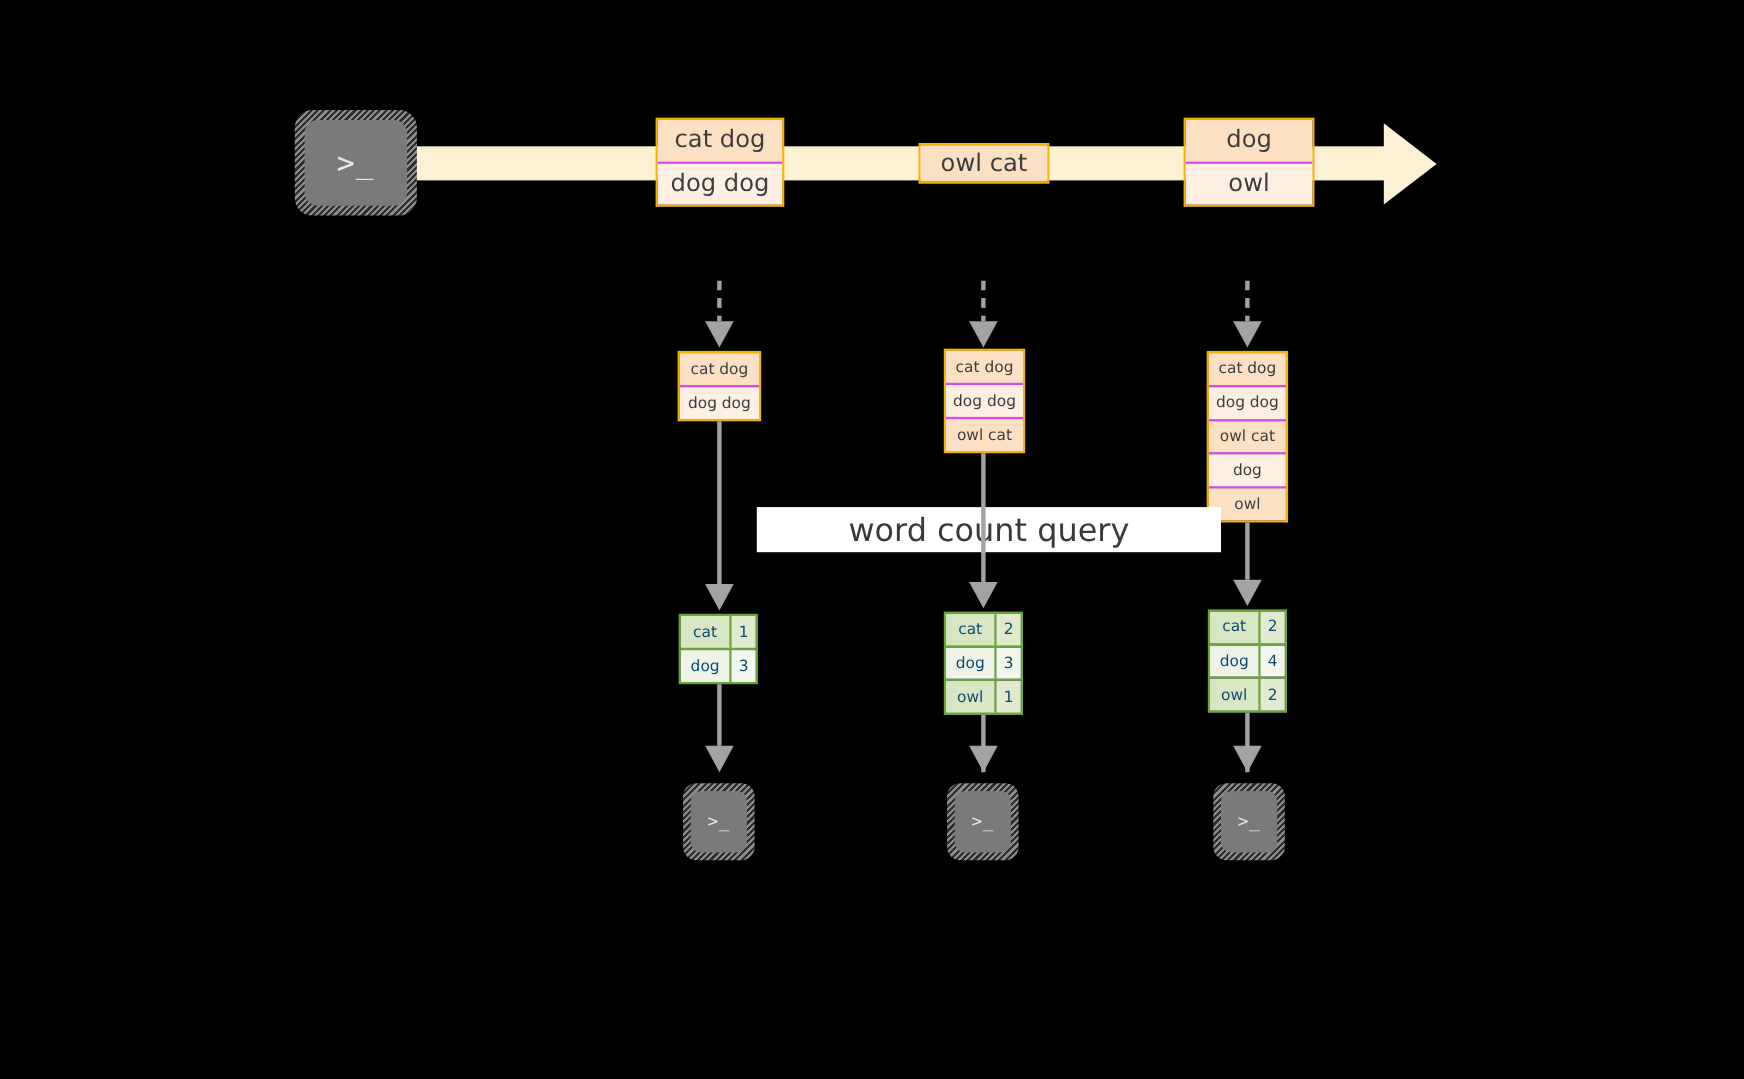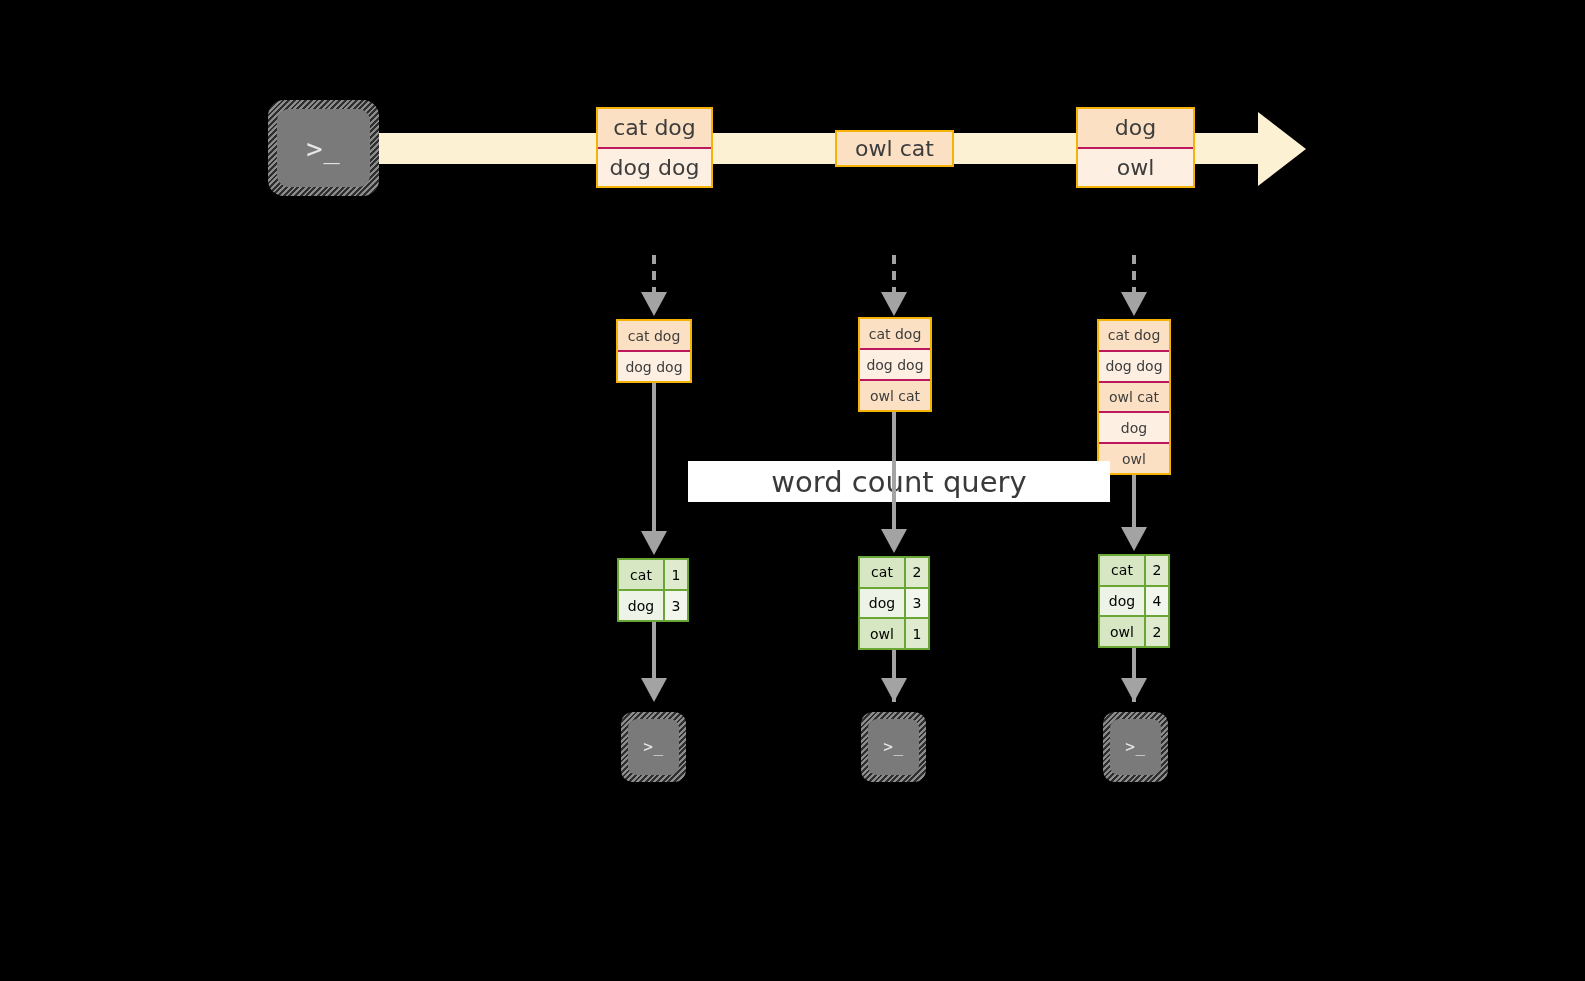--- a/index.html
+++ b/index.html
@@ -54,21 +54,21 @@
 
   
   .obox {
     position: absolute;
     border: 2px solid #f5b207;
     display: flex; flex-direction: column;
   }
   .obox .cell {
     flex: 1 1 auto;
     display: flex; align-items: center; justify-content: center;
-    border-bottom: 2px solid #be185d;
+    border-bottom: 2px solid #d946ef;
     color: #3d3d3d;
     white-space: nowrap;
   }
   .obox .cell:last-child { border-bottom: none; }
   .obox .cell.sh-a { background: #fbe0c4; }
   .obox .cell.sh-b { background: #fdf0e3; }
 
   
   .gbox {
     position: absolute;
@@ -76,21 +76,21 @@
     display: flex; flex-direction: column;
   }
   .gbox .grow {
     flex: 1 1 auto;
     display: flex;
     border-bottom: 2px solid #6aa635;
   }
   .gbox .grow:last-child { border-bottom: none; }
   .gbox .gk, .gbox .gv {
     display: flex; align-items: center; justify-content: center;
-    color: #000000; white-space: nowrap;
+    color: #0c4a6e; white-space: nowrap;
   }
   .gbox .gk { border-right: 2px solid #6aa635; }
   .gbox .grow.sh-a .gk { background: #d7e6c3; }
   .gbox .grow.sh-a .gv { background: #dfeacf; }
   .gbox .grow.sh-b .gk { background: #eef3e8; }
   .gbox .grow.sh-b .gv { background: #f2f6ec; }
 
   
   .vline { position: absolute; background: #a3a3a3; width: 4px; }
   .vdash {

